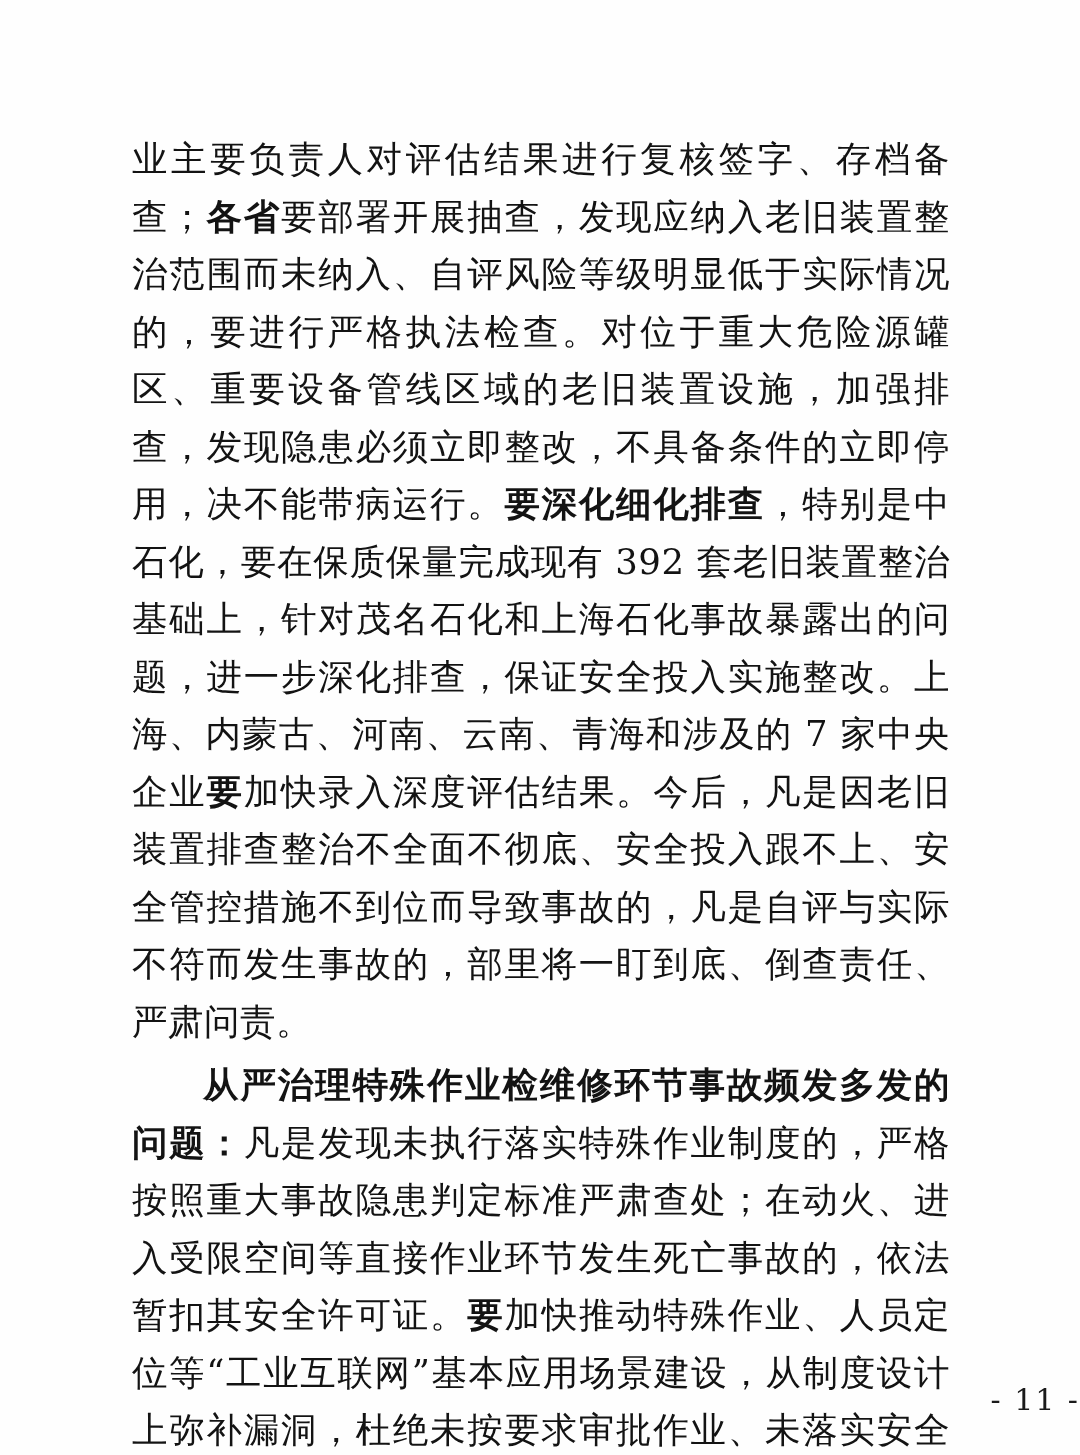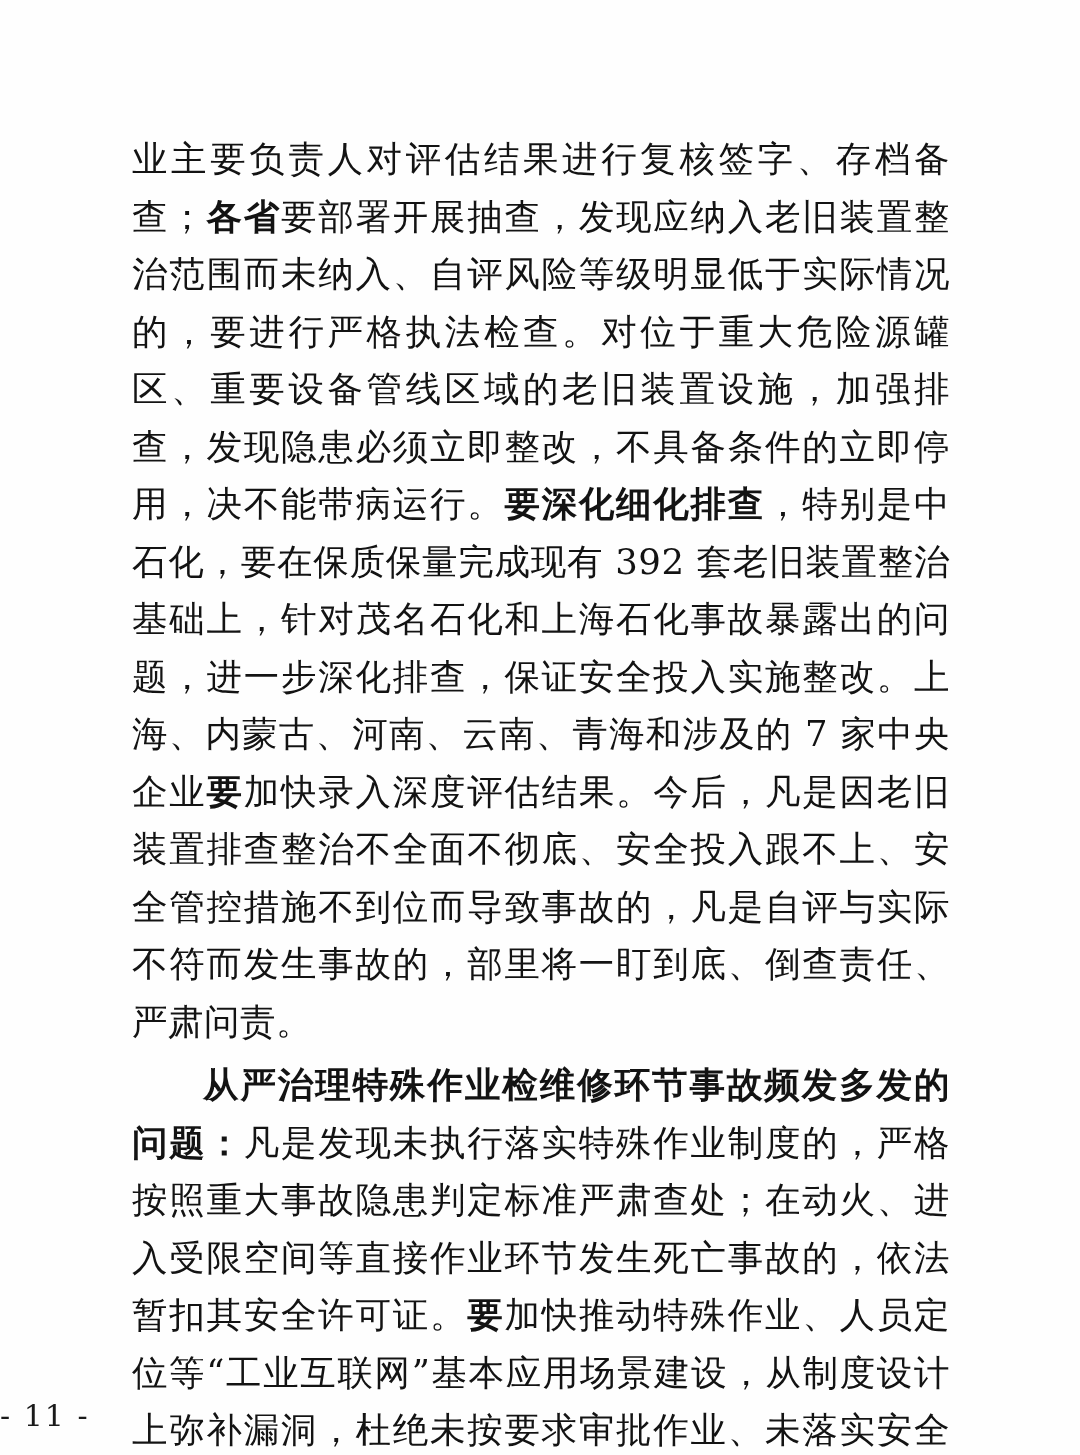--- a/index.html
+++ b/index.html
@@ -46,26 +46,25 @@
     text-indent: 71px;
   }
   b.bold {
     font-weight: bold;
   }
   .footer {
     position: absolute;
     left: 0;
     top: 1382px;
     width: 1080px;
-    text-align: left;
+    text-align: right;
     font-size: 30px;
     color: #1a1a1a;
     letter-spacing: 2px;
     font-family: "DejaVu Serif", "Liberation Serif", serif;
-    margin-top: 16px;
   }
 </style>
 </head>
 <body>
 
 <div class="page">
   <div class="content">
     <p class="para" id="para-1"><span>业主要负责人对评估结果进行复核签字、存档备查；</span><b class="bold">各省</b><span>要部署开展抽查，发现应纳入老旧装置整治范围而未纳入、自评风险等级明显低于实际情况的，要进行严格执法检查。对位于重大危险源罐区、重要设备管线区域的老旧装置设施，加强排查，发现隐患必须立即整改，不具备条件的立即停用，决不能带病运行。</span><b class="bold">要深化细化排查</b><span>，特别是中石化，要在保质保量完成现有 392 套老旧装置整治基础上，针对茂名石化和上海石化事故暴露出的问题，进一步深化排查，保证安全投入实施整改。上海、内蒙古、河南、云南、青海和涉及的 7 家中央企业</span><b class="bold">要</b><span>加快录入深度评估结果。今后，凡是因老旧装置排查整治不全面不彻底、安全投入跟不上、安全管控措施不到位而导致事故的，凡是自评与实际不符而发生事故的，部里将一盯到底、倒查责任、严肃问责。</span></p>
     <p class="para indent" id="para-2"><b class="bold">从严治理特殊作业检维修环节事故频发多发的问题：</b><span>凡是发现未执行落实特殊作业制度的，严格按照重大事故隐患判定标准严肃查处；在动火、进入受限空间等直接作业环节发生死亡事故的，依法暂扣其安全许可证。</span><b class="bold">要</b><span>加快推动特殊作业、人员定位等“工业互联网”基本应用场景建设，从制度设计上弥补漏洞，杜绝未按要求审批作业、未落实安全措施作业、违章违规作业的发生。在监管工作中，要将是否实现特殊作业数字化，作为判断企业安全管理条件的重要因素。</span></p>
 

